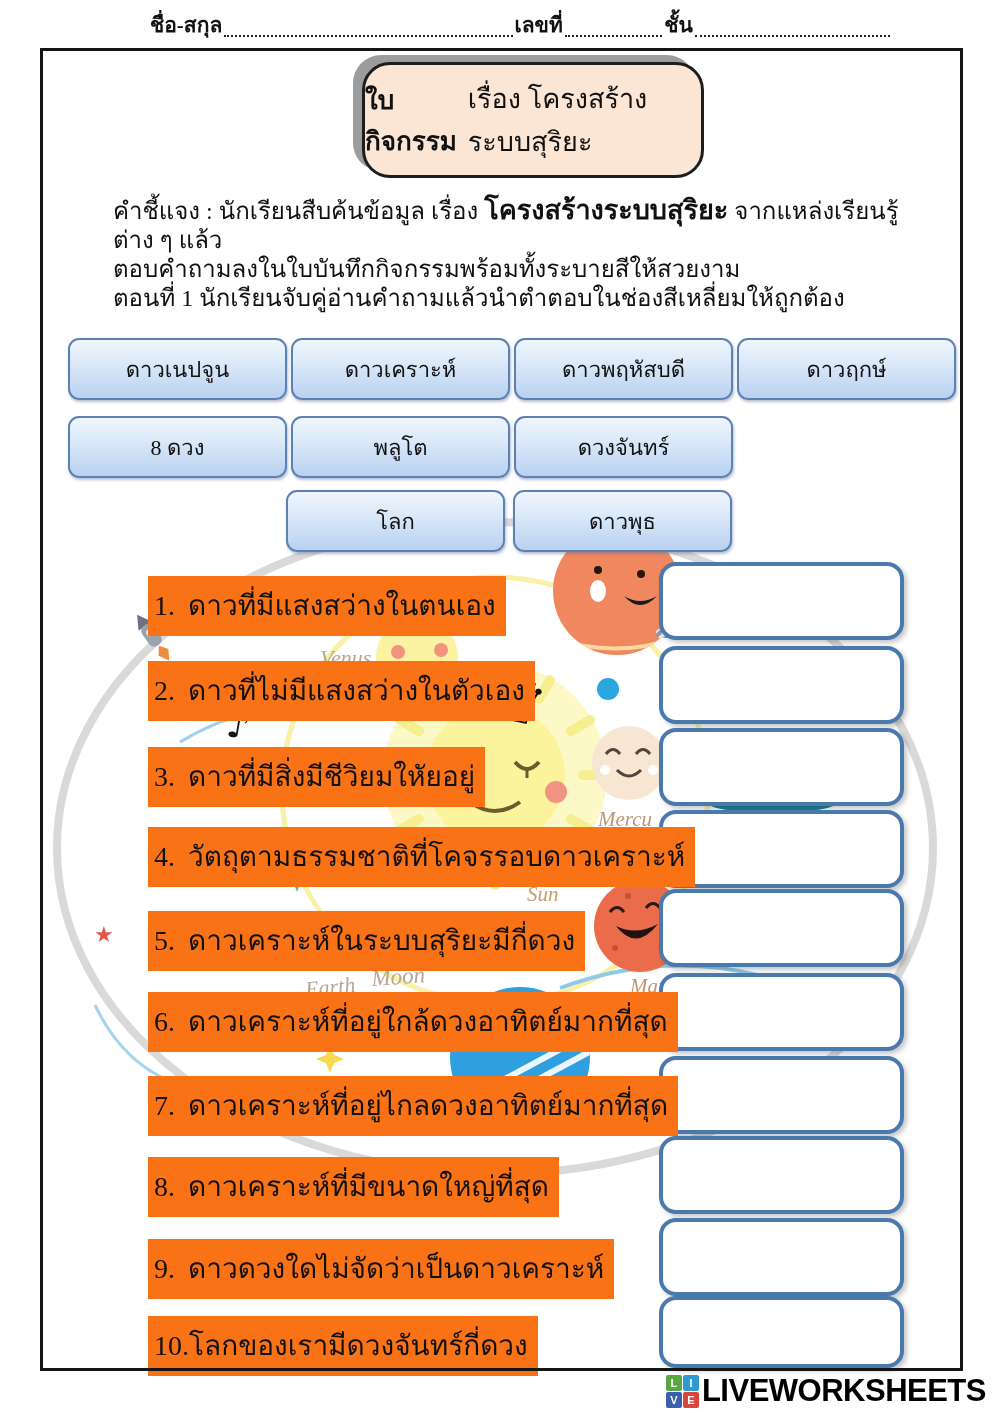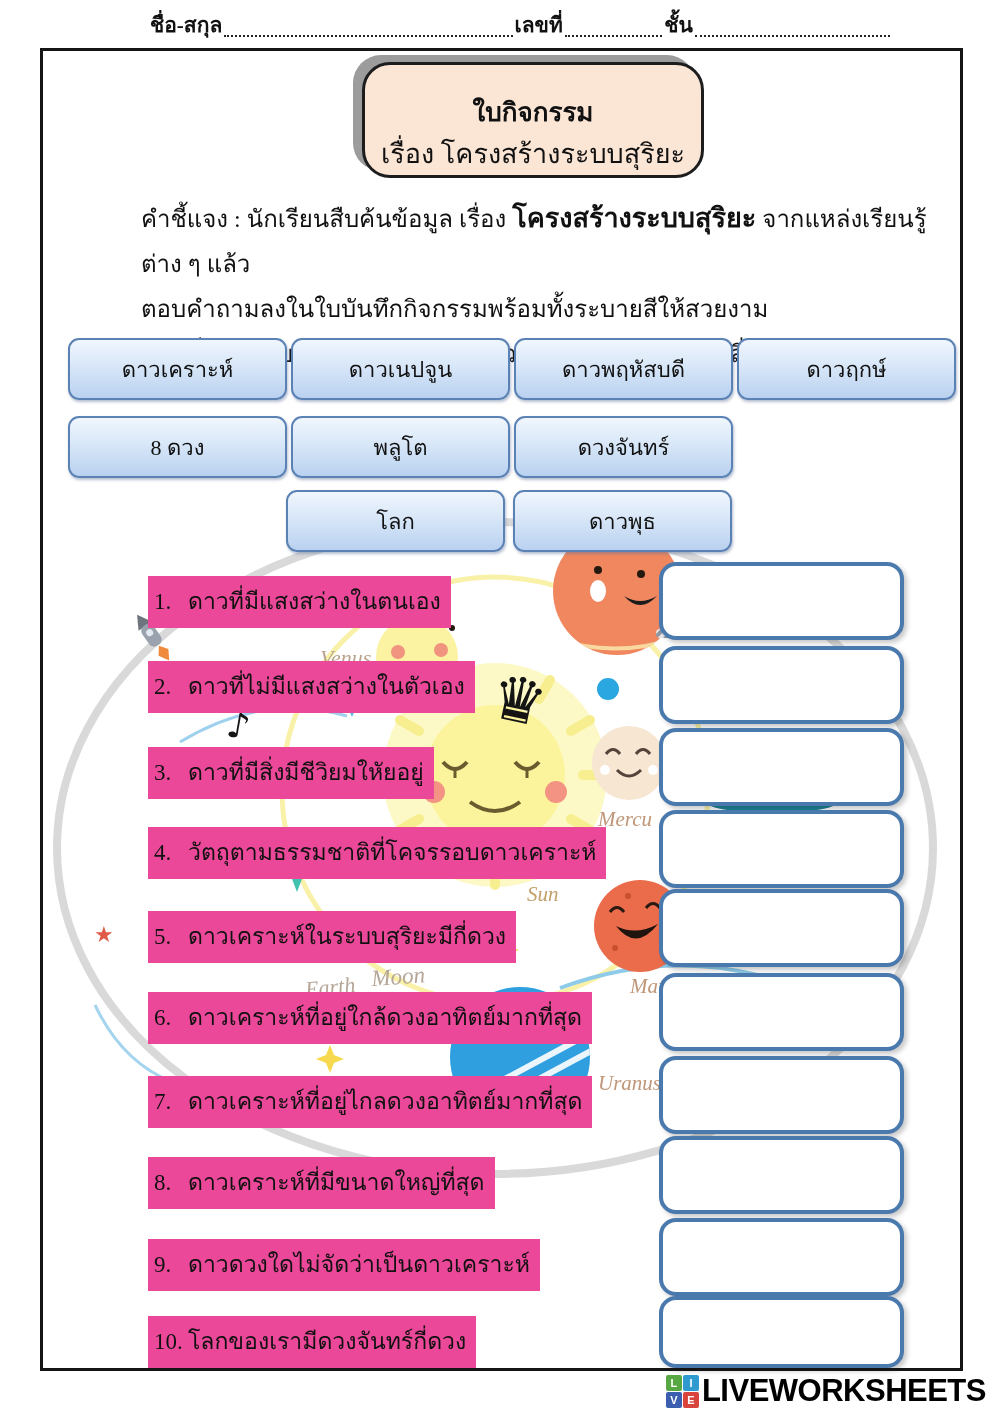--- a/index.html
+++ b/index.html
@@ -13,41 +13,41 @@
   .dots{border-bottom:2px dotted #222;height:23px;}
   .dots.name{flex:3.4;} .dots.num{flex:1.15;} .dots.cls{flex:2.3;}
 
   
   .sheet-border{position:absolute;left:40px;top:48px;width:917px;height:1317px;
                 border:3px solid #151515;z-index:7;pointer-events:none;}
 
   
   .titlebox{position:absolute;left:362px;top:62px;width:336px;height:110px;
             background:#fbe5d5;border:3px solid #1d1d1d;border-radius:28px;
-            box-shadow:-9px -7px 0 #9c9c9c;z-index:8;display:flex;flex-direction:column;
-            align-items:center;justify-content:flex-end;}
+            box-shadow:-9px -7px 0 #9c9c9c;z-index:8;display:flex;flex-direction:row;
+            align-items:center;justify-content:flex-end;gap:10px;}
   .titlebox .t1{font-size:26px;font-weight:bold;}
   .titlebox .t2{font-size:27px;font-weight:normal;}
 
   
   .instr{position:absolute;left:113px;top:196px;width:810px;font-size:24px;
-         line-height:45px;z-index:6;margin-left:28px;}
+         line-height:29px;z-index:6;}
   .instr .big{font-size:27px;font-weight:bold;}
 
   
   .bankrow{position:absolute;display:flex;gap:4px;z-index:6;}
   .row1{left:68px;top:338px;} .row2{left:68px;top:416px;} .row3{left:286px;top:490px;gap:8px;}
   .chip{width:215px;height:58px;border:2px solid #5b82b5;border-radius:11px;
         background:linear-gradient(to bottom,#f0f6fd 0%,#d8e7f8 45%,#b9d1f0 100%);
         box-shadow:1px 2px 3px rgba(90,110,150,.45);
         display:flex;align-items:center;justify-content:center;font-size:22px;}
 
   
-  .q{position:absolute;left:148px;background:#ec4899;padding:7px 10px 9px 6px;
-     font-size:23px;white-space:nowrap;z-index:5;}
+  .q{position:absolute;left:148px;background:#f97316;padding:7px 10px 9px 6px;
+     font-size:28px;white-space:nowrap;z-index:5;}
   .q .n{display:inline-block;min-width:34px;}
 
   
   .abox{position:absolute;left:659px;width:237px;height:70px;background:#fff;
         border:4px solid #4a79ad;border-radius:17px;z-index:4;
         box-shadow:3px 3px 5px rgba(0,0,0,.22);}
 
   
   .scene{position:absolute;left:0;top:0;z-index:1;}
 
@@ -206,22 +206,22 @@
 
 <div class="instr">
   <div>
     <span>คำชี้แจง : นักเรียนสืบค้นข้อมูล เรื่อง </span><span class="big">โครงสร้างระบบสุริยะ</span><span> จากแหล่งเรียนรู้ต่าง ๆ แล้ว</span>
   </div>
   <div>ตอบคำถามลงในใบบันทึกกิจกรรมพร้อมทั้งระบายสีให้สวยงาม</div>
   <div>ตอนที่ 1 นักเรียนจับคู่อ่านคำถามแล้วนำตำตอบในช่องสีเหลี่ยมให้ถูกต้อง</div>
 </div>
 
 <div class="bankrow row1">
+  <div class="chip">ดาวเนปจูน</div>
   <div class="chip">ดาวเคราะห์</div>
-  <div class="chip">ดาวเนปจูน</div>
   <div class="chip">ดาวพฤหัสบดี</div>
   <div class="chip">ดาวฤกษ์</div>
 </div>
 <div class="bankrow row2">
   <div class="chip">8 ดวง</div>
   <div class="chip">พลูโต</div>
   <div class="chip">ดวงจันทร์</div>
 </div>
 <div class="bankrow row3">
   <div class="chip">โลก</div>

